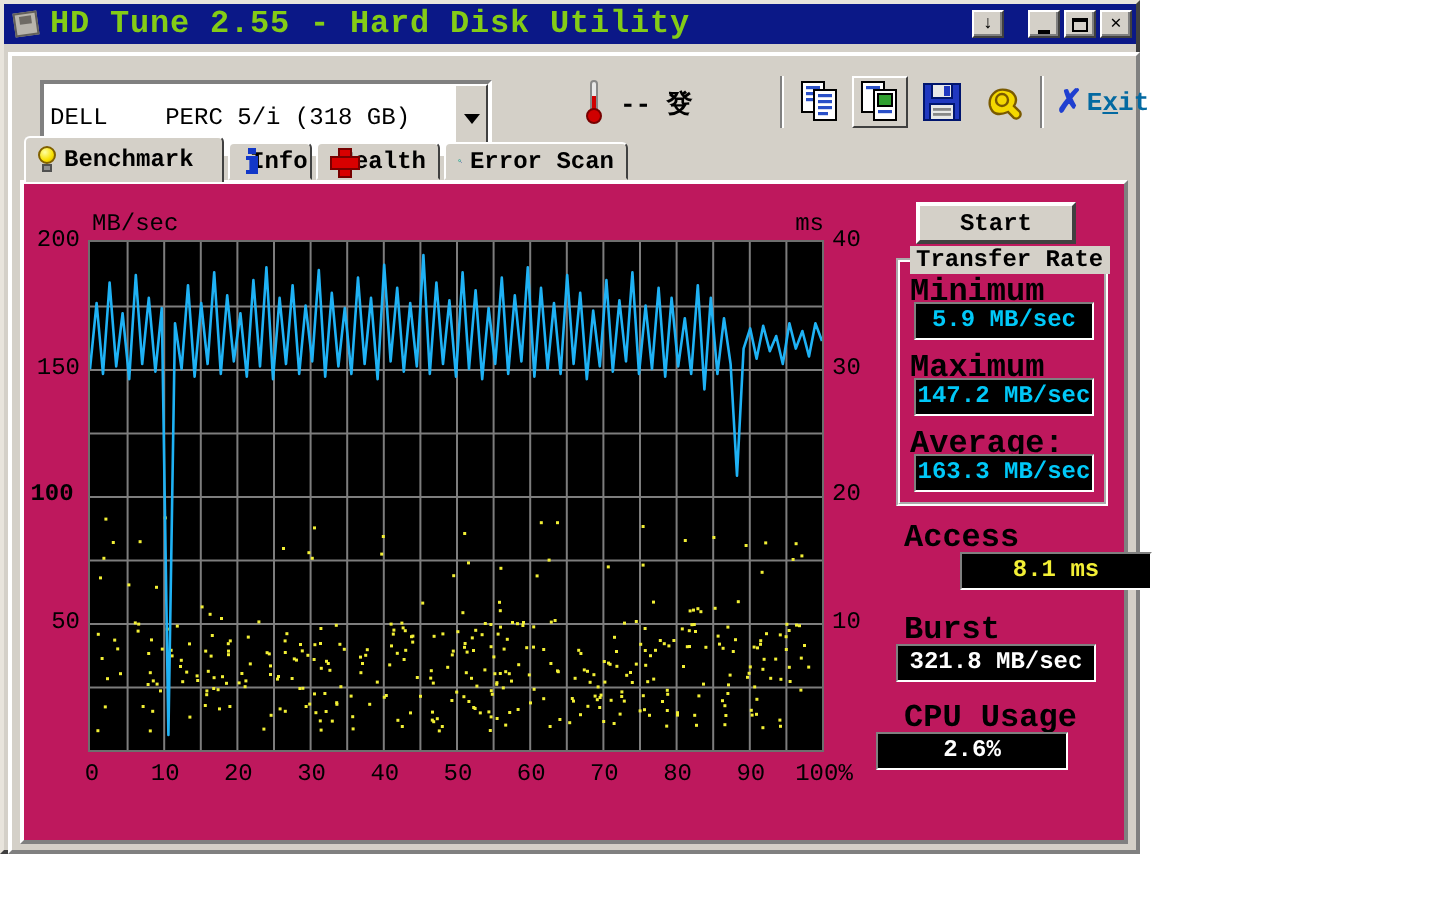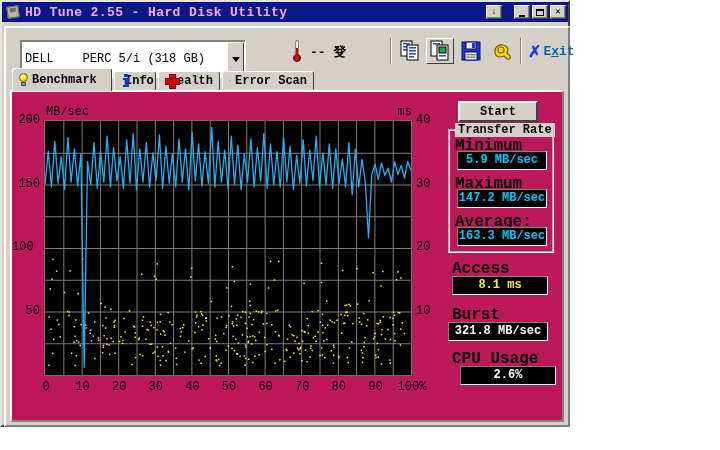--- a/index.html
+++ b/index.html
@@ -10,21 +10,21 @@
   .win{position:absolute;left:0;top:0;width:570px;height:427px;background:#d4d0c8;
        border:2px solid;border-color:#e8e4dc #404040 #404040 #e8e4dc;}
 
   
   .titlebar{position:absolute;left:0;top:0;width:566px;height:20px;background:#0b1887;
             display:flex;align-items:center;padding:0 2px;}
   .app-icon{width:15px;height:14px;margin:0 4px 0 2px;position:relative;flex:0 0 auto;}
   .app-icon .disk{position:absolute;left:1px;top:1px;width:12px;height:12px;background:#b8b4ac;
             border:1px solid #63605a;transform:rotate(-8deg);}
   .app-icon .disk:after{content:"";position:absolute;left:2px;top:1px;width:6px;height:4px;background:#6e6a64;}
-  .title-text{color:#f0abfc;font-weight:bold;font-size:13px;letter-spacing:.4px;white-space:pre;flex:1;}
+  .title-text{color:#84cc16;font-weight:bold;font-size:16px;letter-spacing:.4px;white-space:pre;flex:1;}
   .tb-btn{width:16px;height:14px;background:#d4d0c8;border:1px solid;margin-left:2px;
           border-color:#ffffff #404040 #404040 #ffffff;box-shadow:inset -1px -1px 0 #808080;
           display:flex;align-items:center;justify-content:center;
           font-size:9px;font-weight:bold;color:#000;line-height:1;}
   .tb-gap{width:10px;}
   .glyph-min{width:6px;height:2px;background:#000;margin-top:7px;}
   .glyph-max{width:8px;height:7px;border:1px solid #000;border-top:2px solid #000;}
 
   
   .client{position:absolute;left:2px;top:24px;width:566px;height:401px;background:#d4d0c8;
@@ -86,21 +86,21 @@
              font-size:12px;font-weight:bold;text-align:center;line-height:17px;color:#000;
              font-family:inherit;}
   .fs{position:absolute;left:436px;top:37px;width:106px;height:124px;border:2px groove #ffffff;padding:0;}
   .fs-legend{position:absolute;top:-8px;left:5px;background:#d4d0c8;padding:0 3px;
              font-size:12px;font-weight:bold;color:#000;white-space:nowrap;}
   .lbl{position:absolute;font-size:16px;font-weight:bold;color:#000;white-space:nowrap;}
   .valbox{position:absolute;height:19px;background:#000;border:1px solid;
           border-color:#808080 #ffffff #ffffff #808080;
           font-size:12px;font-weight:bold;text-align:center;line-height:16px;white-space:pre;}
   .val-cyan{color:#00c8f8;}
-  .val-yellow{color:#f2ef35;}
+  .val-yellow{color:#f2ef35;margin-left:28px;}
   .val-white{color:#ffffff;}
 
   
   .micon{display:block;}
 </style>
 </head>
 <body>
 
 <div class="win">
 
@@ -641,24 +641,24 @@
       <div class="valbox val-cyan" style="left:7px;top:96px;width:90px;">163.3 MB/sec</div>
     </div>
 
     <span class="lbl" style="left:440px;top:168px;">Access</span>
     <div class="valbox val-yellow" style="left:440px;top:184px;width:96px;">8.1 ms</div>
 
     <span class="lbl" style="left:440px;top:214px;">Burst</span>
     <div class="valbox val-white" style="left:436px;top:230px;width:100px;">321.8 MB/sec</div>
 
     <span class="lbl" style="left:440px;top:258px;">CPU Usage</span>
-    <div class="valbox val-white" style="left:448px;top:274px;width:96px;">2.6%</div>
+    <div class="valbox val-white" style="left:426px;top:274px;width:96px;">2.6%</div>
   <span class="tick" style="left: 0px; top: 21px; width: 28px; text-align: right;">200</span>
       <span class="tick" style="left: 0px; top: 84.5px; width: 28px; text-align: right;">150</span>
-      <span class="tick" style="left: 0px; top: 148px; width: 28px; text-align: left;">100</span>
+      <span class="tick" style="left: 0px; top: 148px; width: 28px; text-align: center; font-weight: bold;">100</span>
       <span class="tick" style="left: 0px; top: 211.5px; width: 28px; text-align: right;">50</span>
       <span class="tick" style="left: 404px; top: 21px; width: 26px;">40</span>
       <span class="tick" style="left: 404px; top: 84.5px; width: 26px;">30</span>
       <span class="tick" style="left: 404px; top: 148px; width: 26px;">20</span>
       <span class="tick" style="left: 404px; top: 211.5px; width: 26px;">10</span>
       <span class="tick" style="left: 12px; top: 288px; width: 44px; text-align: center;">0</span>
       <span class="tick" style="left: 48.6px; top: 288px; width: 44px; text-align: center;">10</span>
       <span class="tick" style="left: 85.2px; top: 288px; width: 44px; text-align: center;">20</span>
       <span class="tick" style="left: 121.8px; top: 288px; width: 44px; text-align: center;">30</span>
       <span class="tick" style="left: 158.4px; top: 288px; width: 44px; text-align: center;">40</span>

